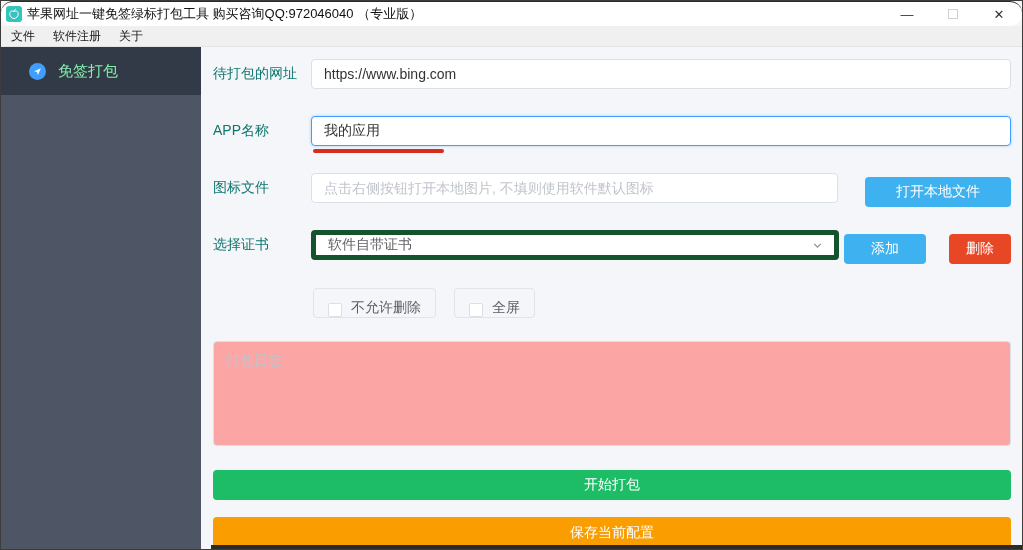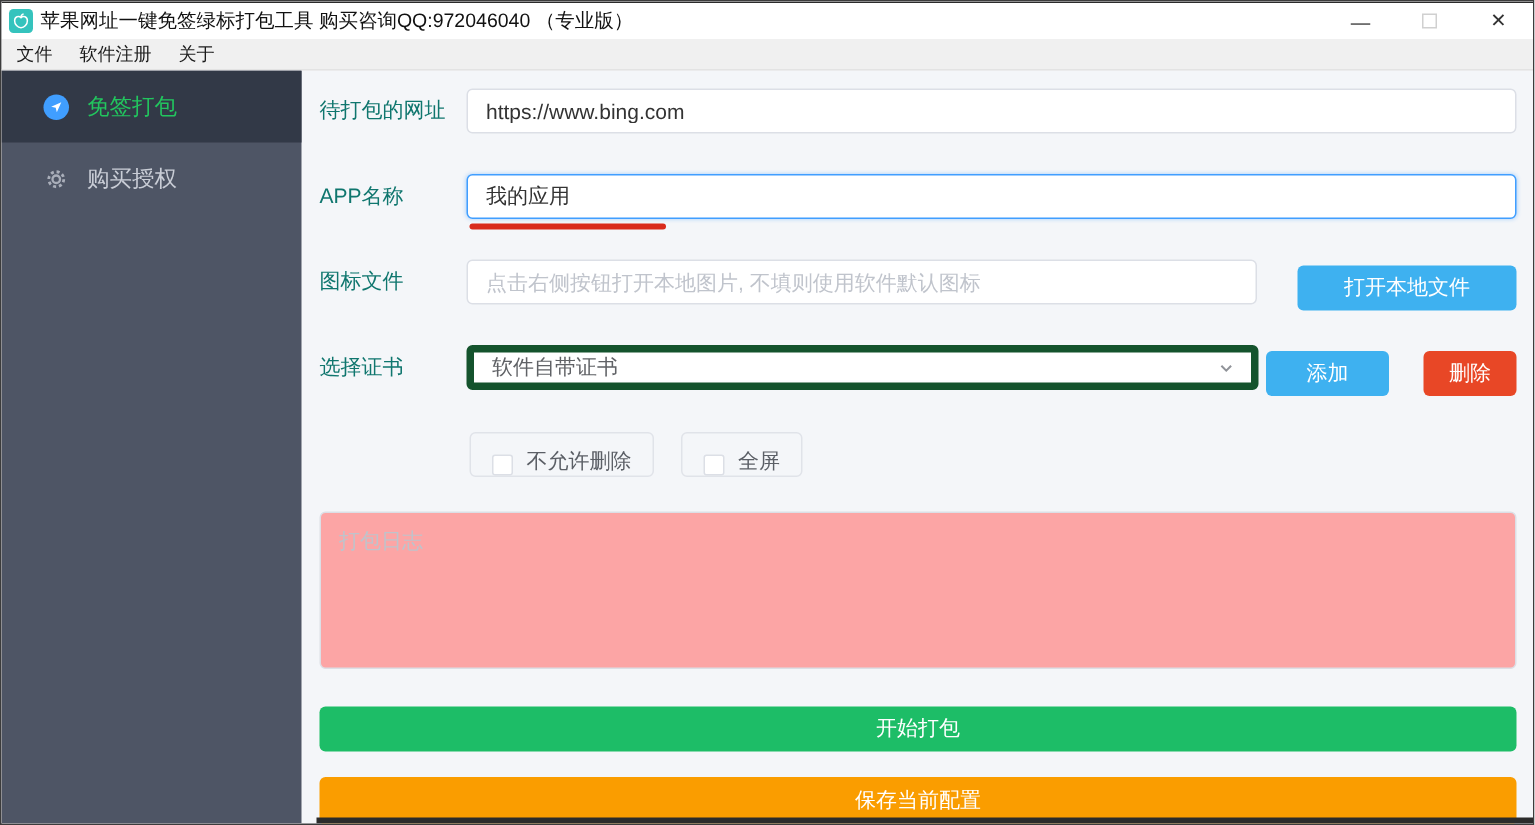--- a/index.html
+++ b/index.html
@@ -1,36 +1,36 @@
 <!DOCTYPE html>
 <html><head>
 <meta charset="utf-8">
 <style>
   * { margin:0; padding:0; box-sizing:border-box; }
   html,body { width:1023px; height:550px; font-family:"Liberation Sans","DejaVu Sans",sans-serif; }
   .window { position:relative; width:1023px; height:550px; border:1px solid #3c3c3c; background:#f4f6f9; overflow:hidden; display:flex; flex-direction:column; }
 
   
-  .titlebar { height:25px; background:#ffffff; display:flex; align-items:center; padding-left:5px; flex:none; border-top:1px solid #2a2a2a; }
+  .titlebar { height:25px; background:#ffffff; display:flex; align-items:center; padding-left:5px; flex:none; border-top:1px solid #2a2a2a;border-radius:12px; }
   .app-icon { width:16px; height:16px; border-radius:3px; background:#35c3bd; display:flex; align-items:center; justify-content:center; margin-right:5px; flex:none; }
   .title-text { font-size:13px; color:#111; white-space:nowrap; }
   .win-controls { margin-left:auto; display:flex; align-items:center; height:100%; }
   .win-btn { width:46px; height:100%; display:flex; align-items:center; justify-content:center; font-size:13px; color:#333; cursor:default; }
   .win-btn.max { color:#c8c8c8; }
 
   
   .menubar { height:21px; background:#f0f0f0; display:flex; align-items:center; padding-left:10px; flex:none; border-bottom:1px solid #e3e3e3; }
   .menu-item { font-size:12px; color:#1a1a1a; padding:0 9px; height:100%; display:flex; align-items:center; }
   .menu-item:first-child { padding-left:0; }
 
   
   .body { flex:1; display:flex; overflow:hidden; }
   .sidebar { width:200px; flex:none; background:#4e5565; display:flex; flex-direction:column; }
   .side-item { height:48px; display:flex; align-items:center; padding-left:28px; font-size:15px; color:#c9cdd6; cursor:pointer; }
-  .side-item.active { background:#323947; color:#22c55e; }
+  .side-item.active { background:#323947; color:#86efac; }
   .side-icon { width:17px; height:17px; margin-right:12px; display:flex; align-items:center; justify-content:center; flex:none; }
   .plane-circle { width:17px; height:17px; border-radius:50%; background:#409eff; display:flex; align-items:center; justify-content:center; }
 
   .main { flex:1; padding:0 11px 0 12px; position:relative; }
 
   .row { display:flex; align-items:center; height:30px; position:relative; }
   .row-label { width:98px; flex:none; font-size:14px; color:#0f766e; }
   .field { flex:1; display:flex; align-items:center; height:30px; }
 
   .text-input { height:30px; width:100%; border:1px solid #dcdfe6; border-radius:4px; background:#fff; font-size:14px; color:#333; padding:0 12px; outline:none; font-family:inherit; }
@@ -97,29 +97,20 @@
       <div class="side-item active">
         <span class="side-icon">
           <span class="plane-circle">
             <svg width="9" height="9" viewBox="0 0 24 24" fill="#ffffff">
               <path d="M3 11 L21 3 L13 21 L11 13 Z"></path>
             </svg>
           </span>
         </span>
         <span>免签打包</span>
       </div>
-      <div class="side-item">
-        <span class="side-icon">
-          <svg width="15" height="15" viewBox="0 0 24 24" fill="none" stroke="#a9aeb9" stroke-width="3">
-            <circle cx="12" cy="12" r="8" stroke-dasharray="3.3 3"></circle>
-            <circle cx="12" cy="12" r="4" stroke-width="2.5"></circle>
-          </svg>
-        </span>
-        <span>购买授权</span>
-      </div>
     </div>
 
     <div class="main">
 
       <div class="row mt1">
         <span class="row-label">待打包的网址</span>
         <div class="field">
           <input class="text-input" type="text" value="https://www.bing.com" style="">
         </div>
       </div>

